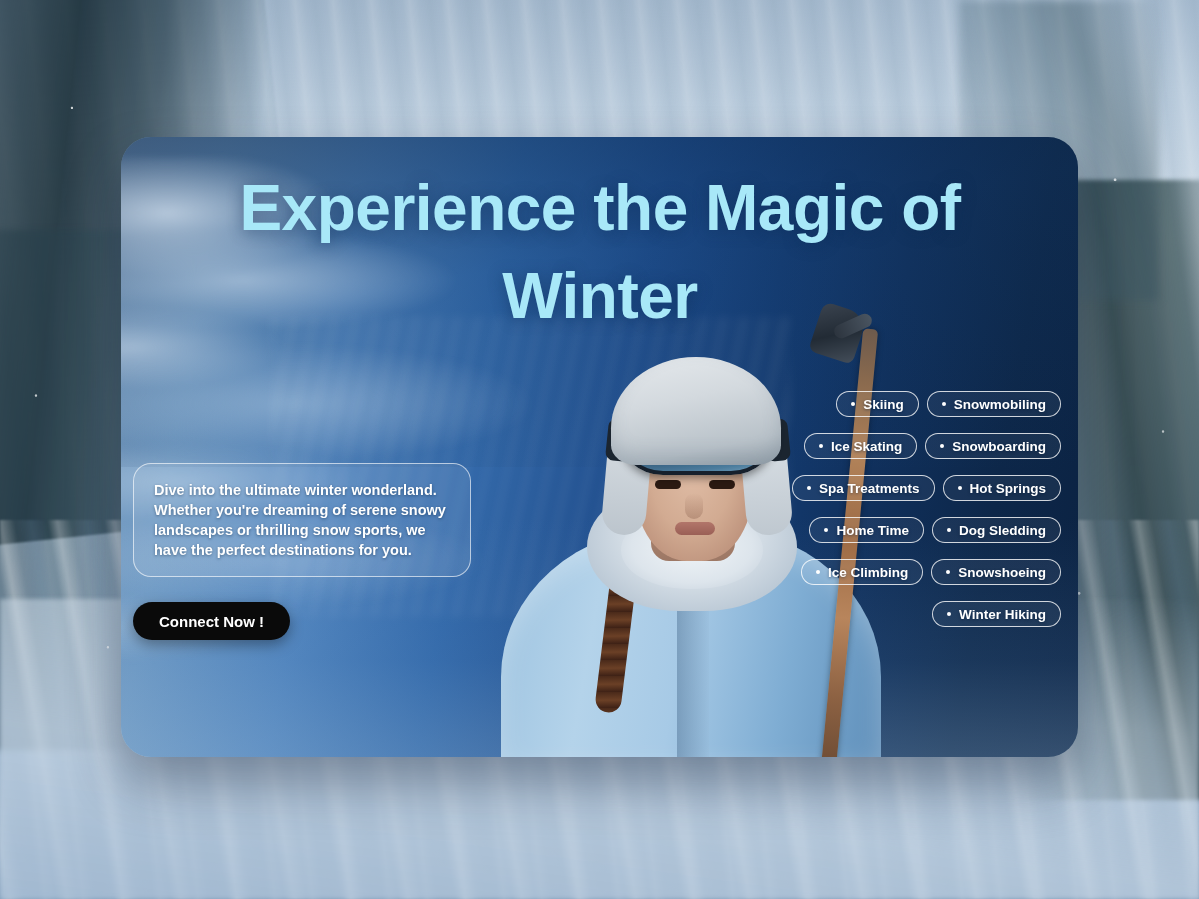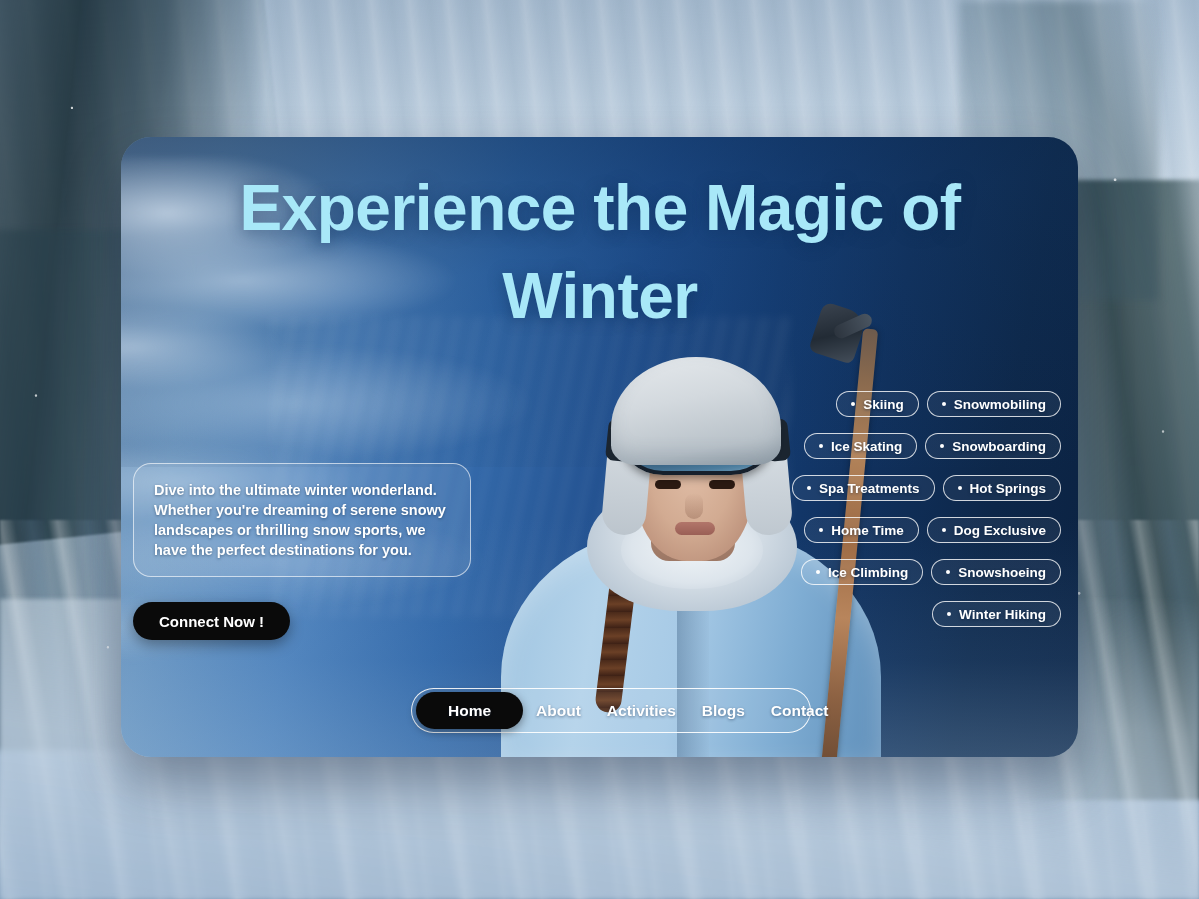--- a/index.html
+++ b/index.html
@@ -524,37 +524,30 @@
     <div class="chip">
       <span class="dot"></span>
       <span>Hot Springs</span>
     </div>
     <div class="chip">
       <span class="dot"></span>
       <span>Home Time</span>
     </div>
     <div class="chip">
       <span class="dot"></span>
-      <span>Dog Exclusive</span>
+      <span>Dog Sledding</span>
     </div>
     <div class="chip">
       <span class="dot"></span>
       <span>Ice Climbing</span>
     </div>
     <div class="chip">
       <span class="dot"></span>
       <span>Snowshoeing</span>
     </div>
     <div class="chip">
       <span class="dot"></span>
       <span>Winter Hiking</span>
     </div>
   </div>
 
-  <nav class="navbar">
-    <a class="nav-item active">Home</a>
-    <a class="nav-item">About</a>
-    <a class="nav-item">Activities</a>
-    <a class="nav-item">Blogs</a>
-    <a class="nav-item">Contact</a>
-  </nav>
 
 </div>
 
 </body></html>

